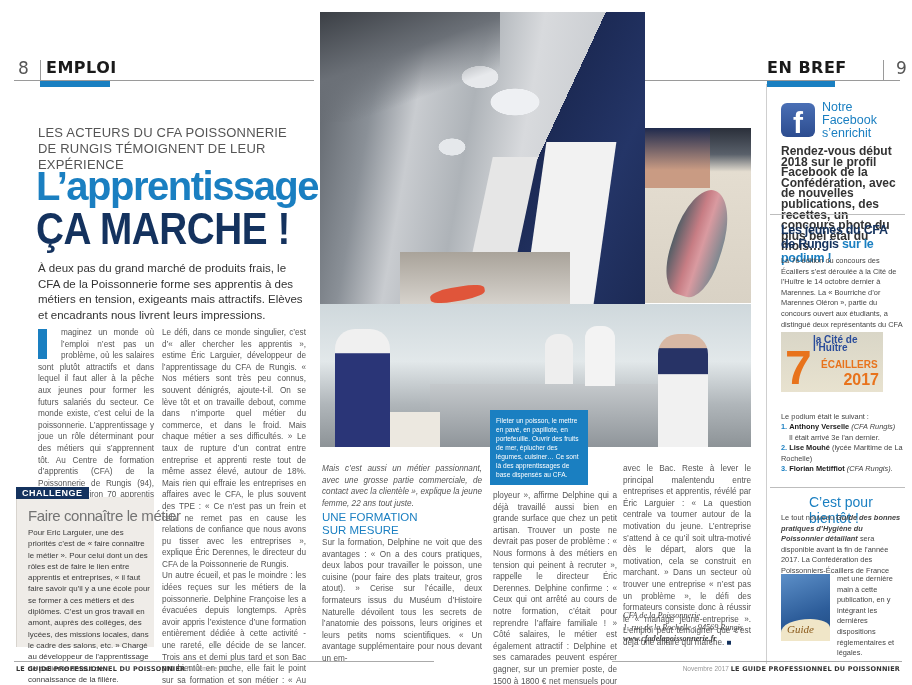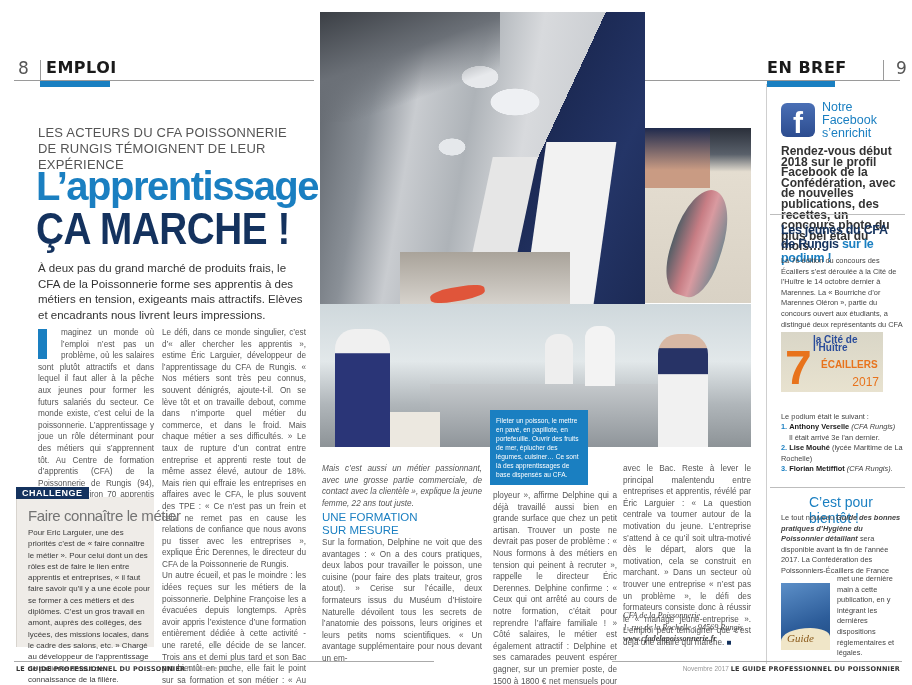--- a/index.html
+++ b/index.html
@@ -66,28 +66,28 @@
   
   .sidebar-vline { position: absolute; left: 766px; top: 84px; width: 1px; height: 580px; background: #cfcfcf; }
   .fb-logo { position: absolute; left: 781px; top: 103px; width: 34px; height: 34px; border-radius: 6px; background: linear-gradient(180deg, #4a6fb5, #2c4c8f); color: #fff; font-weight: bold; font-size: 30px; line-height: 40px; text-align: center; font-family: "Liberation Sans", sans-serif; }
   .fb-title { position: absolute; left: 822px; top: 101px; font-size: 12.5px; line-height: 13px; color: #1a7fc1; }
   .side-text { position: absolute; font-size: 7.4px; line-height: 10.6px; color: #444; }
   .side-divider { position: absolute; left: 770px; width: 135px; height: 1px; background: #bdbdbd; }
   .podium-title { position: absolute; left: 781px; top: 223px; font-size: 12.5px; line-height: 14px; font-weight: bold; color: #14325e; letter-spacing: -0.3px; }
   .podium-title span { color: #1a7fc1; }
   .poster { position: absolute; left: 781px; top: 332px; width: 102px; height: 60px; background: linear-gradient(180deg, #d9d6c7, #e8e2cf); overflow: hidden; }
   .poster .seven { position: absolute; left: 4px; top: 12px; font-size: 48px; font-weight: bold; color: #e8731c; line-height: 48px; }
-  .poster .year { position: absolute; right: 4px; bottom: 3px; font-size: 12px; font-weight: normal; color: #e8731c; }
+  .poster .year { position: absolute; right: 4px; bottom: 3px; font-size: 16px; font-weight: bold; color: #e8731c; }
   .poster .ecaillers { position: absolute; left: 40px; top: 27px; font-size: 10px; font-weight: bold; color: #e8731c; }
   .poster .cite { position: absolute; left: 32px; top: 4px; font-size: 10px; color: #2a4c9a; font-weight: bold; line-height: 8px; }
   .ranklist { position: absolute; left: 781px; top: 412px; font-size: 7.4px; line-height: 10.4px; color: #444; }
   .ranklist .n { color: #1a7fc1; font-weight: bold; }
   .ranklist b { color: #1a1a1a; }
   .bientot { position: absolute; left: 781px; top: 494px; font-size: 14px; color: #1a7fc1; margin-left: 28px; }
-  .guide-cover { position: absolute; left: 781px; top: 574px; width: 49px; height: 67px; background: linear-gradient(160deg, #5c8fc8, #2d5d9a 60%, #1f4a80); margin-top: 9px; }
+  .guide-cover { position: absolute; left: 781px; top: 574px; width: 49px; height: 67px; background: linear-gradient(160deg, #5c8fc8, #2d5d9a 60%, #1f4a80); }
   .guide-cover .cream { position: absolute; left: 0; bottom: 0; width: 49px; height: 22px; background: #f0e6c8; border-radius: 60% 40% 0 0; }
   .guide-cover .label { position: absolute; left: 6px; bottom: 6px; font-size: 11px; font-style: italic; color: #8a5a1a; font-family: "Liberation Serif", serif; }
 
   .footer { position: absolute; top: 665px; font-size: 6.5px; color: #333; }
   .footer b { font-weight: bold; letter-spacing: 0.2px; font-family: "DejaVu Sans", sans-serif; }
   .footer .date { color: #999; font-weight: normal; }
 </style>
 </head>
 <body>
 

